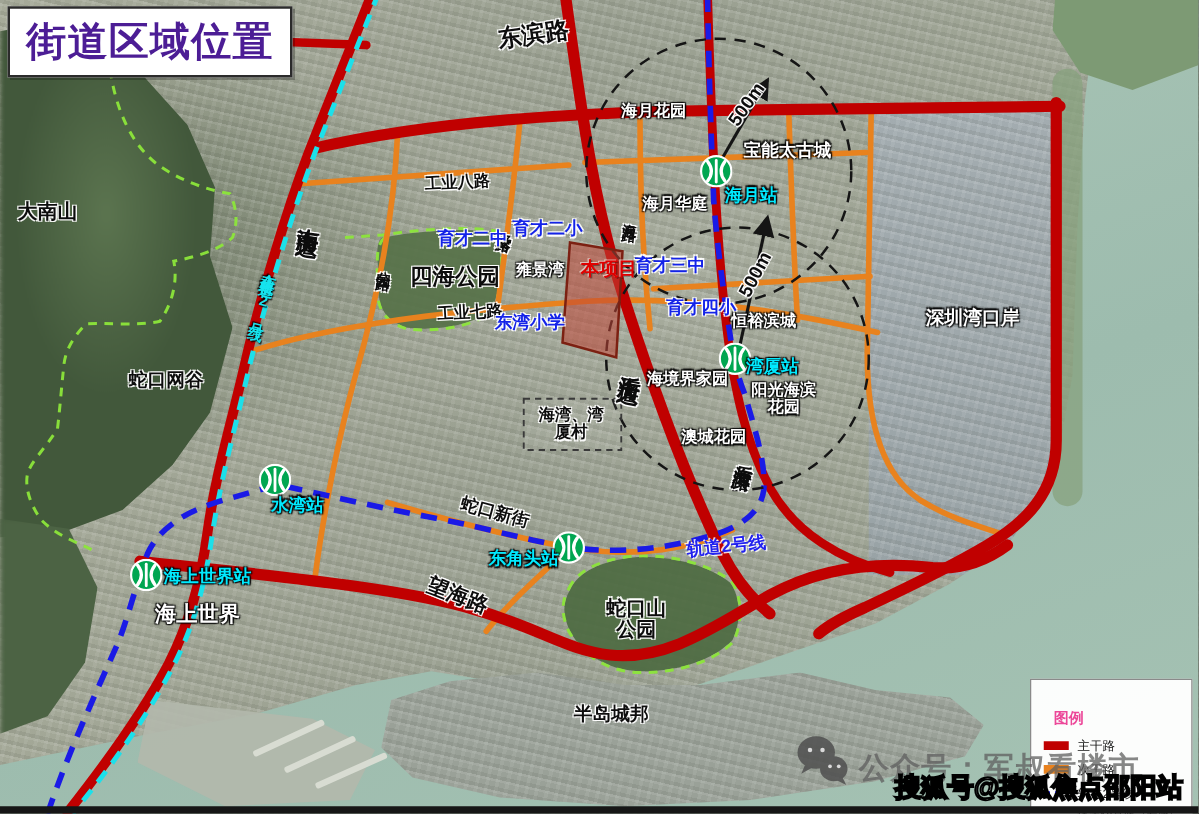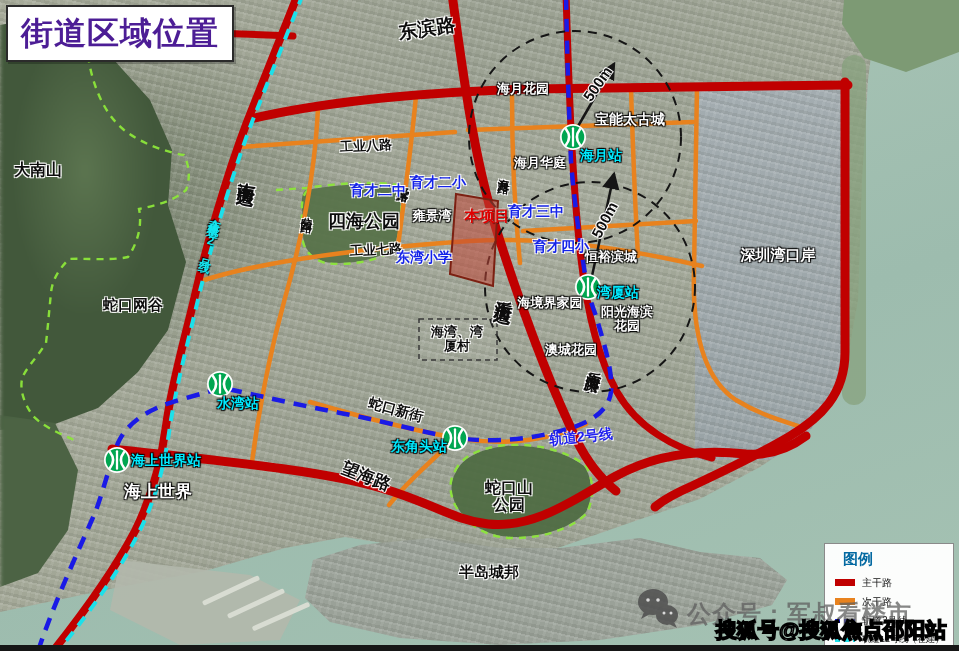--- a/index.html
+++ b/index.html
@@ -43,21 +43,21 @@
   .lb-line2{color:#2222f0;text-shadow:-1px -1px 0 rgba(255,255,255,.85),1px 1px 0 rgba(255,255,255,.85);}
   .lb-line12{color:#16e4ee;text-shadow:-1px -1px 1px rgba(0,0,0,.85),1px 1px 1px rgba(0,0,0,.85);}
   .lb-project{color:#e00000;text-shadow:-1px -1px 0 rgba(255,255,255,.55),1px 1px 0 rgba(0,0,0,.35);}
   
   #title-box{position:absolute;left:6px;top:5px;width:228px;height:57px;background:#fff;border:2px solid #2b2b2b;
       box-shadow:2px 2px 0 rgba(0,0,0,.25);display:flex;align-items:center;justify-content:center;
       font-size:32px;font-weight:bold;color:#4c1d95;letter-spacing:1px;}
   
   #legend{position:absolute;left:824px;top:543px;width:130px;height:108px;background:rgba(255,255,255,.96);
       border:1px solid #8a8a8a;padding:4px 6px 0 10px;}
-  #legend .lg-title{font-size:15px;font-weight:bold;color:#0369a1;margin:2px 0 4px 8px;}
+  #legend .lg-title{font-size:12px;font-weight:bold;color:#ec4899;margin:18px 0 4px 8px;}
   .legend-row{display:flex;align-items:center;gap:7px;height:19px;}
   .legend-row .sw{flex:0 0 20px;}
   .legend-row .lg-label{font-size:10px;color:#111;white-space:nowrap;}
   
   #wm-gray{position:absolute;left:687px;top:598px;font-size:24px;font-weight:bold;color:rgba(95,95,95,.75);
       white-space:nowrap;letter-spacing:1px;}
   #wm-white{position:absolute;left:716px;top:616px;font-size:21px;font-weight:bold;color:#fff;
       -webkit-text-stroke:1.6px #000;white-space:nowrap;letter-spacing:0;}
   #wechat-icon{position:absolute;left:636px;top:588px;}
   #bottom-bar{position:absolute;left:0;top:645px;width:959px;height:6px;background:#161616;}

